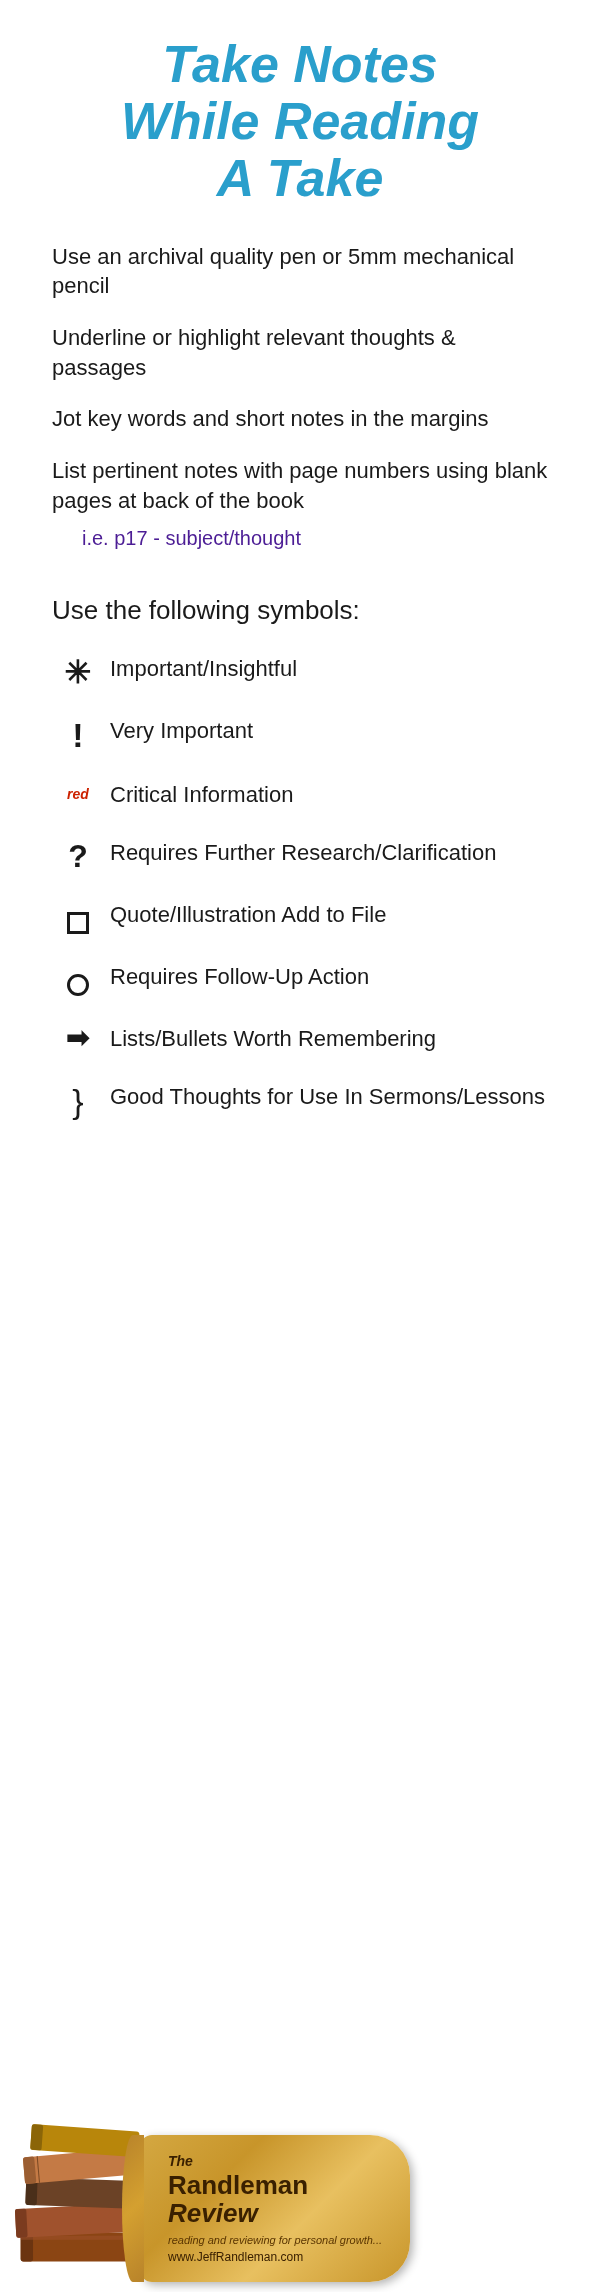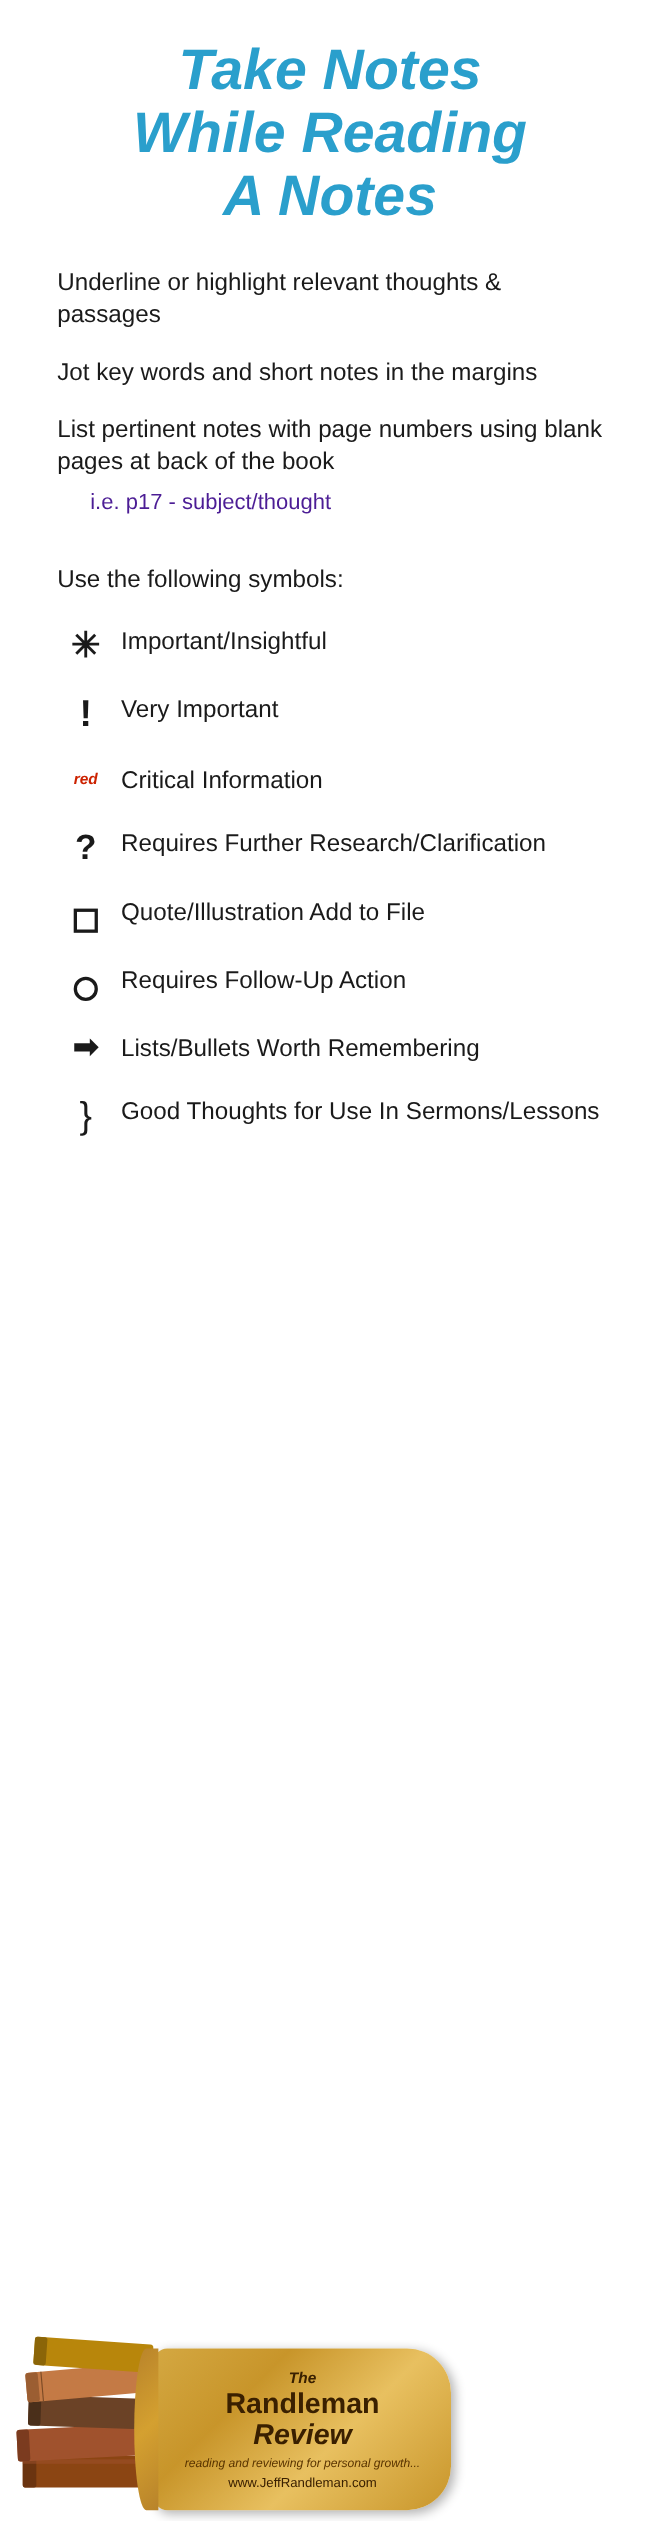--- a/index.html
+++ b/index.html
@@ -59,21 +59,21 @@
       margin-top: -10px;
       margin-bottom: 22px;
     }
 
     .divider {
       height: 1px;
       margin: 10px 0 22px 0;
     }
 
     .symbols-intro {
-      font-size: 22px;
+      font-size: 26px;
       color: #1a1a1a;
       margin-bottom: 28px;
     }
 
     .symbol-list {
       list-style: none;
     }
 
     .symbol-list li {
       display: flex;
@@ -179,21 +179,20 @@
       position: absolute;
       left: -18px;
       top: 0;
       bottom: 0;
       width: 22px;
       background: linear-gradient(135deg, #b8832a 0%, #d4a030 50%, #b8832a 100%);
       border-radius: 50% 0 0 50%;
     }
 
     .scroll-brand {
-      text-align: center;
       color: #3a2000;
     }
 
     .scroll-the {
       font-size: 14px;
       font-style: italic;
       font-weight: bold;
       display: block;
       margin-bottom: 2px;
     }
@@ -240,27 +239,28 @@
   </style>
 </head>
 <body>
 
 <div class="page">
 
   <div class="header">
     <h1 class="header-title">
       <span>Take Notes</span><br>
       <span>While Reading</span><br>
-      <span>A Notes</span>
+      <span>A Take</span>
     </h1>
   </div>
 
   <div class="content">
 
     <ul class="tip-list">
+      <li>Use an archival quality pen or 5mm mechanical pencil</li>
       <li>Underline or highlight relevant thoughts &amp; passages</li>
       <li>Jot key words and short notes in the margins</li>
       <li>List pertinent notes with page numbers using blank pages at back of the book</li>
     </ul>
 
     <div class="tip-indent">i.e.  p17 - subject/thought</div>
 
     <div class="divider"></div>
 
     <p class="symbols-intro">Use the following symbols:</p>

